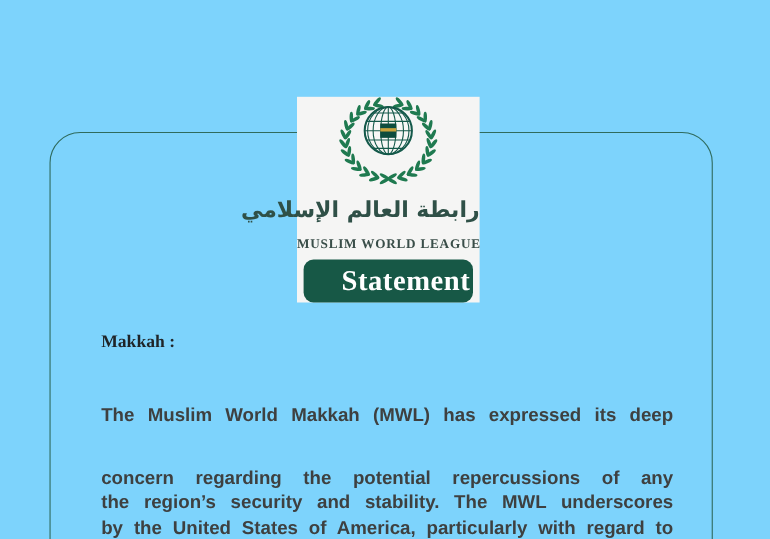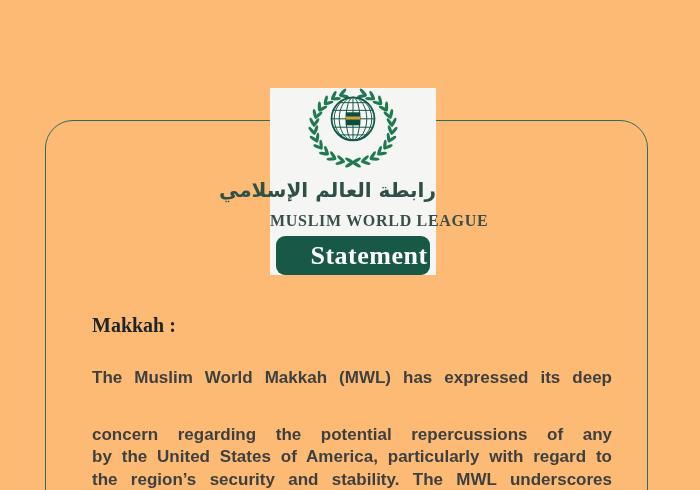--- a/index.html
+++ b/index.html
@@ -19,45 +19,45 @@
   .emblem { height: 80px; }
   .emblem svg { width: 92px; height: 80px; }
   .arabic {
     margin-top: 1px; height: 42px; line-height: 42px;
     font-family: "DejaVu Sans", sans-serif; font-weight: 700;
     font-size: 20px; color: #2f5047; direction: rtl; white-space: nowrap;
   }
   .orgname {
     margin-top: 2px; height: 16px; line-height: 16px;
     font-family: "Liberation Serif", serif; font-weight: 700;
-    font-size: 16px; letter-spacing: 0.7px; color: #3a4e49; white-space: nowrap;
+    font-size: 12px; letter-spacing: 0.7px; color: #3a4e49; white-space: nowrap;
   }
   .badge {
     margin: 7px 6px 0 6px; height: 39px; border-radius: 9px;
     background: #175846; display: flex; align-items: center; justify-content: center; padding-left: 32px;
   }
   .badge span {
     font-family: "Liberation Serif", serif; font-weight: 700;
     font-size: 26px; letter-spacing: 0.5px; color: #ffffff;
   }
   .dateline {
-    position: absolute; left: 92px; top: 314px;
+    position: absolute; left: 92px; top: 302px;
     font-family: "Liberation Serif", serif; font-weight: 700;
-    font-size: 20px; color: #1f2428;
+    font-size: 16px; color: #1f2428;
   }
   .paragraph { position: absolute; left: 92px; top: 367px; width: 520px; }
   .pline {
     font-size: 17px; font-weight: 700; line-height: 22.6px; color: #3e4040;
     text-align: justify; text-align-last: justify; white-space: normal;
   }
 </style>
 </head>
 <body style="background: rgb(245, 245, 244);">
 
-<div class="stage" style="background: #fdba74;">
+<div class="stage" style="background: #7dd3fc;">
 
   <div class="card" style="border-color: rgb(47, 107, 93);"></div>
 
   <div class="logo-block" style="background: rgb(245, 245, 244);">
     <div class="emblem">
       <svg id="emblem-svg" viewBox="0 0 120 104">
           <ellipse cx="55.496667900320915" cy="99.6" rx="6.4" ry="2.1" fill="#1f7a50" transform="rotate(150 55.496667900320915 99.6)"></ellipse>
           <ellipse cx="55.49666790032092" cy="94.4" rx="6.4" ry="2.1" fill="#1f7a50" transform="rotate(210 55.49666790032092 94.4)"></ellipse>
           <ellipse cx="43.19757953457928" cy="97.26049402992871" rx="6.4" ry="2.1" fill="#1f7a50" transform="rotate(163.4 43.19757953457928 97.26049402992871)"></ellipse>
           <ellipse cx="44.4026686327489" cy="92.20205946323985" rx="6.4" ry="2.1" fill="#1f7a50" transform="rotate(223.4 44.4026686327489 92.20205946323985)"></ellipse>
@@ -128,18 +128,18 @@
     <div class="badge" style="background: rgb(23, 88, 70);">
       <span style="color: rgb(255, 255, 255);">Statement</span>
     </div>
   </div>
 
   <div class="dateline" style="color: rgb(31, 36, 40);">Makkah :</div>
 
   <div class="paragraph">
     <div class="pline" style="color: rgb(62, 64, 64);">The Muslim World Makkah (MWL) has expressed its deep</div>
     <div class="pline" style="color: rgb(62, 64, 64); margin-top: 34px;">concern regarding the potential repercussions of any</div>
+    <div class="pline" style="color: rgb(62, 64, 64);">the region’s security and stability. The MWL underscores</div>
     <div class="pline" style="color: rgb(62, 64, 64);">by the United States of America, particularly with regard to</div>
-    <div class="pline" style="color: rgb(62, 64, 64);">the region’s security and stability. The MWL underscores</div>
     <div class="pline" style="color: rgb(62, 64, 64);">the urgent need for an immediate cessation of hostilities</div>
   </div>
 
 </div>
 
 </body></html>

